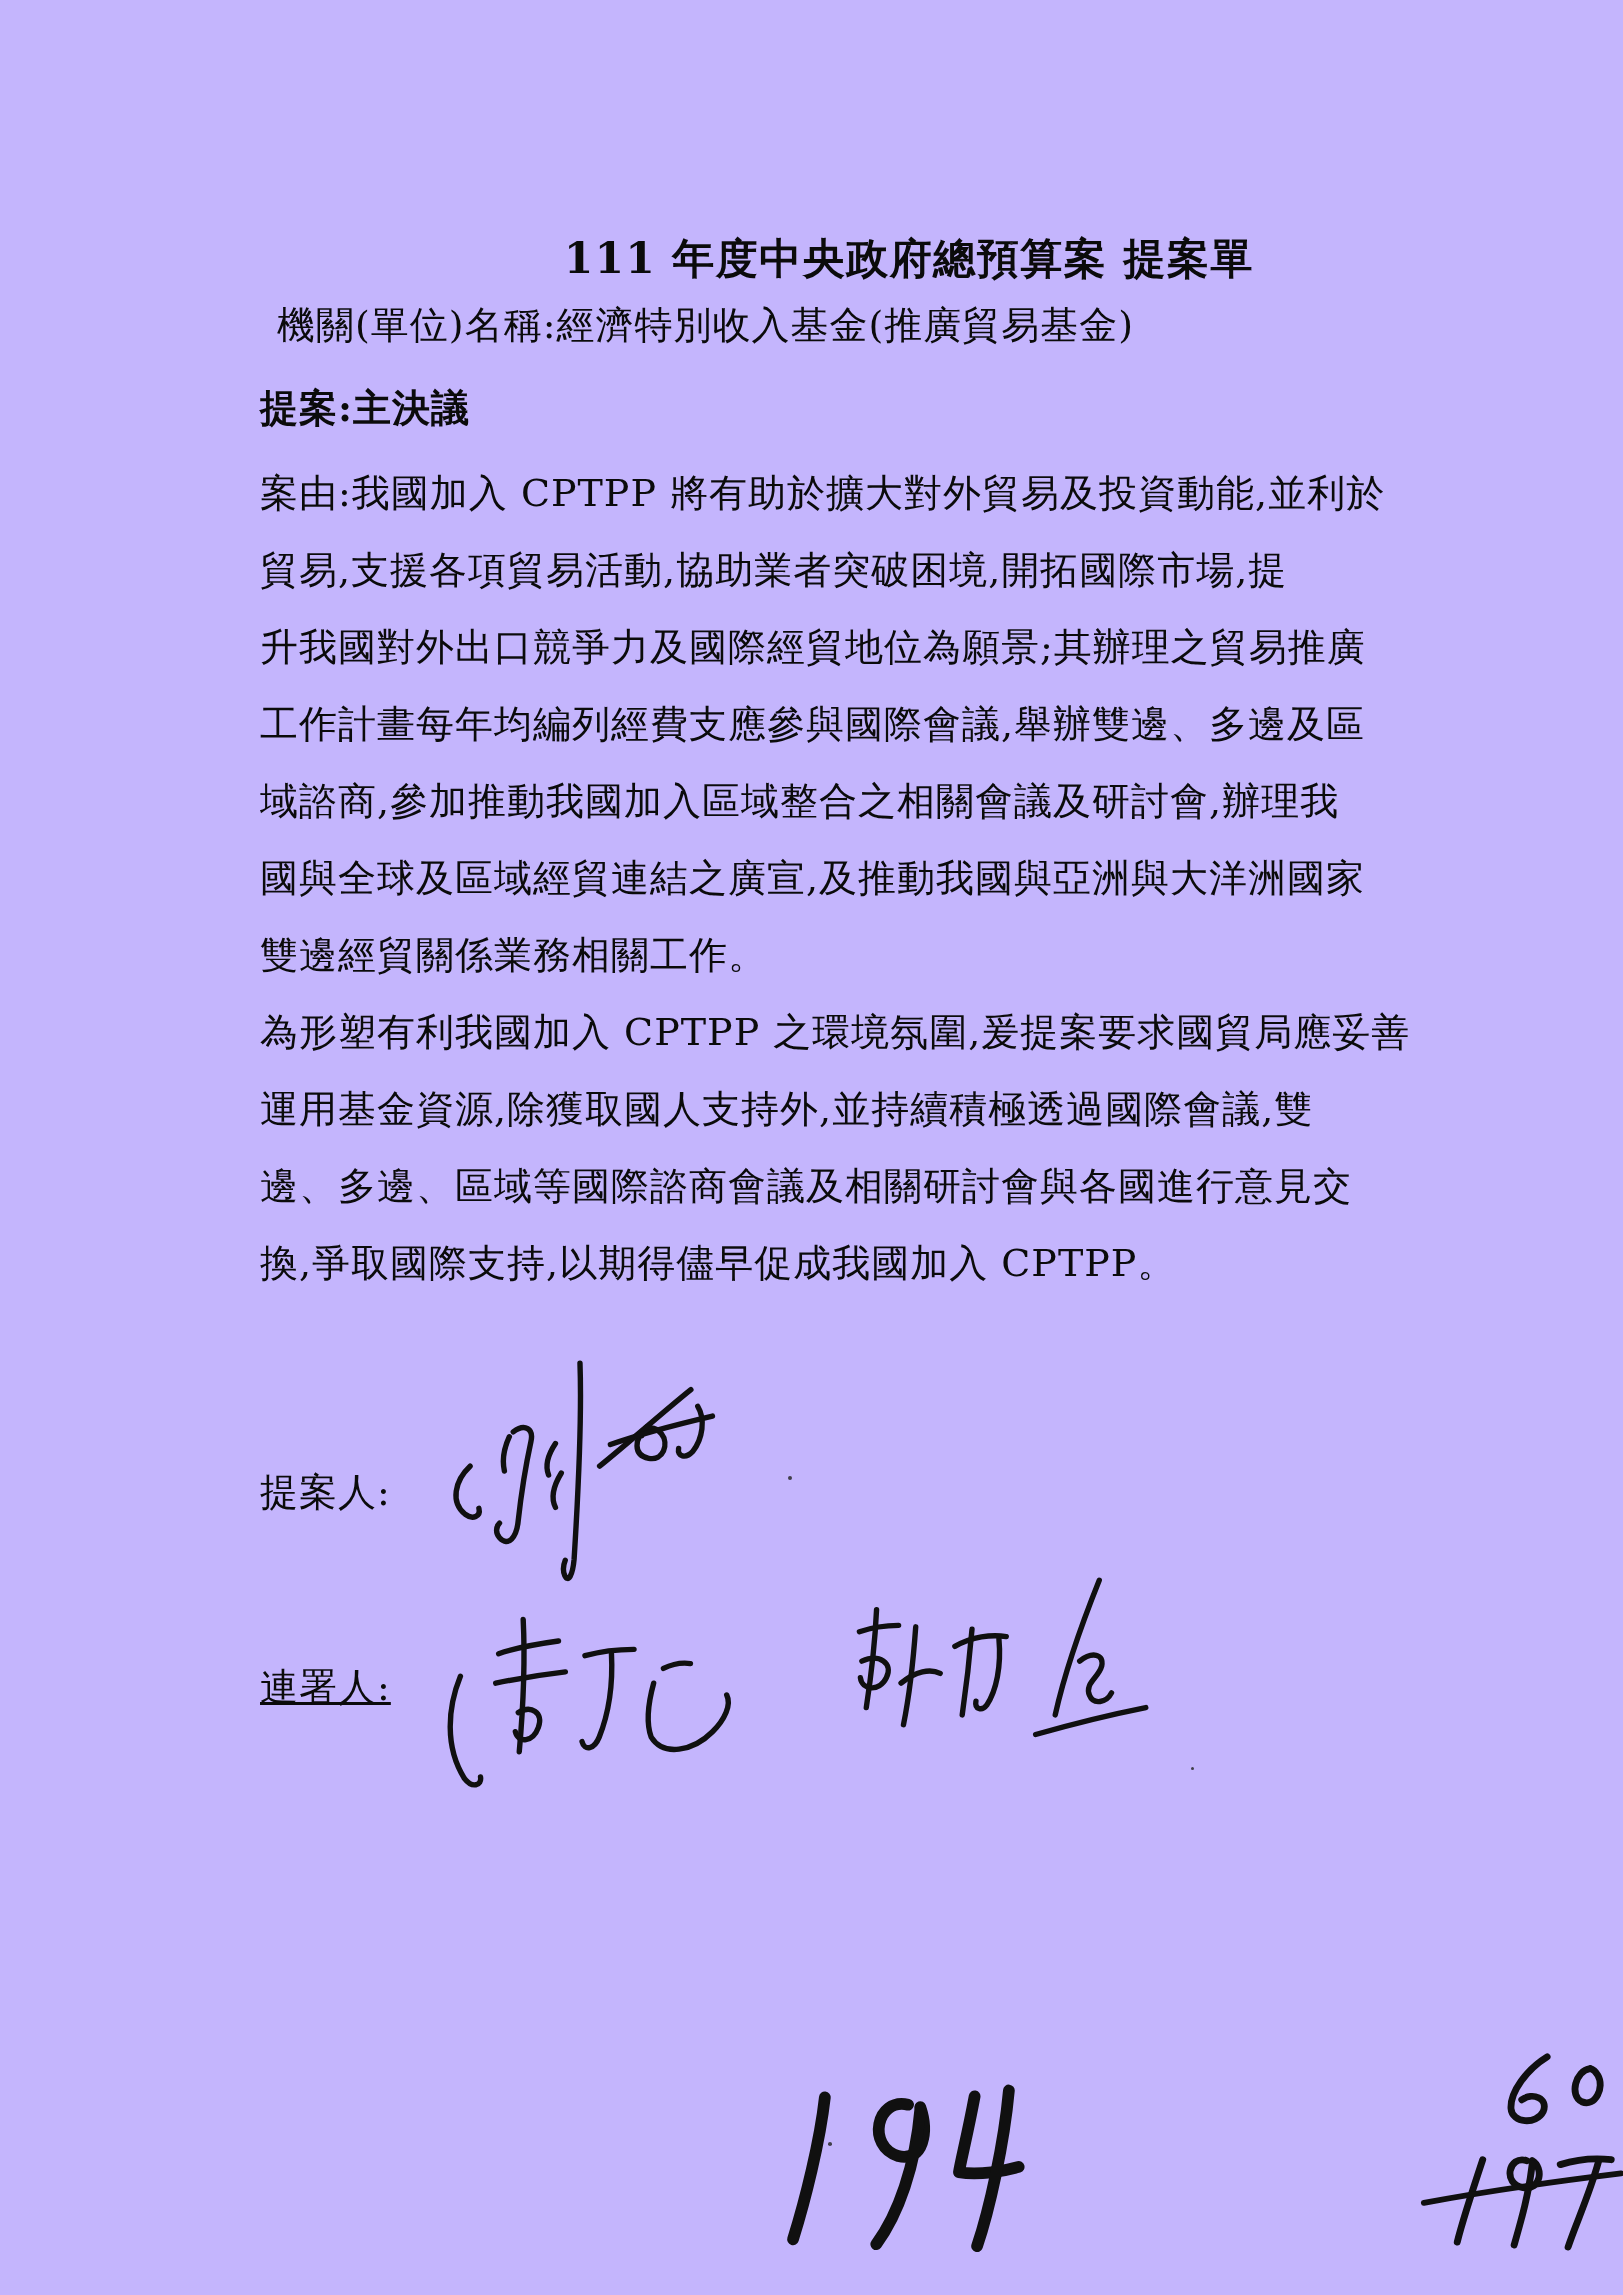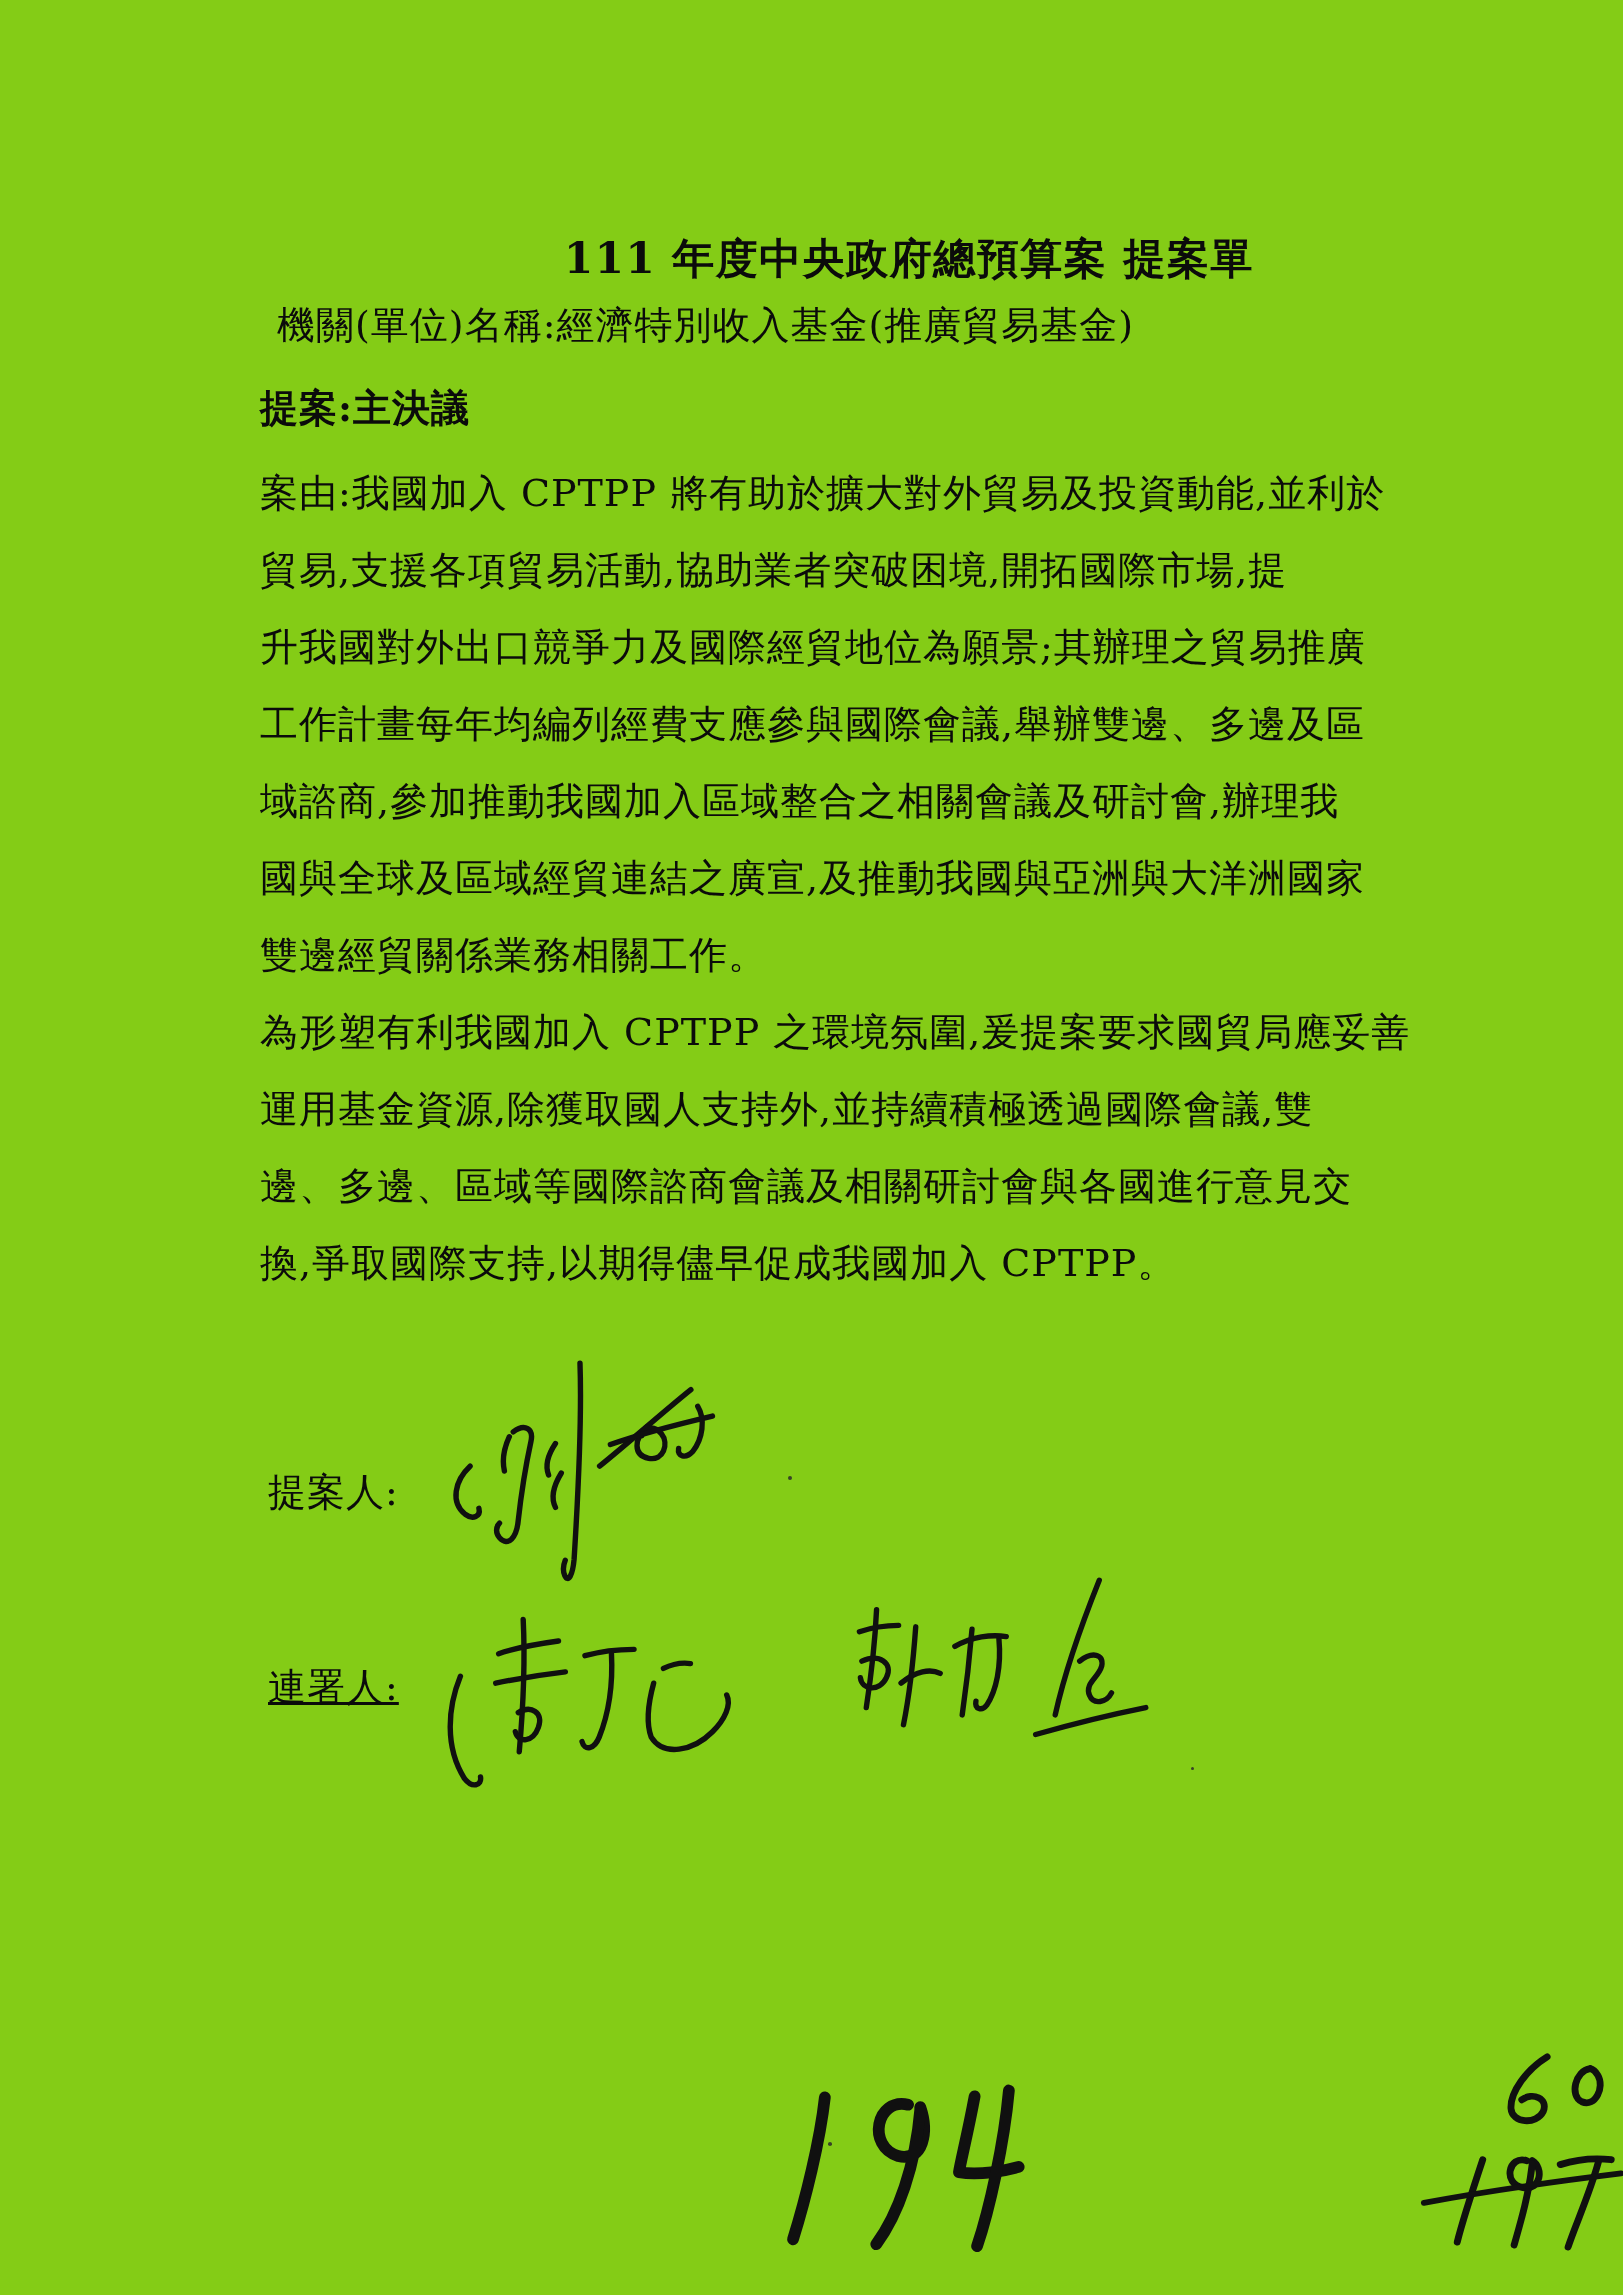--- a/index.html
+++ b/index.html
@@ -4,21 +4,21 @@
 <style>
   html, body {
     margin: 0;
     padding: 0;
     background: #ffffff;
   }
   .page {
     position: relative;
     width: 1624px;
     height: 2295px;
-    background: #84cc16;
+    background: #c4b5fd;
     overflow: hidden;
     font-family: "DejaVu Serif", "Liberation Serif", serif;
     color: #0b0b0b;
   }
   .abs { position: absolute; }
 
   .doc-title {
     left: 564px;
     top: 231px;
     font-size: 42px;
@@ -54,21 +54,20 @@
     letter-spacing: 1px;
     line-height: 77px;
     height: 77px;
     white-space: nowrap;
   }
   .sig-label {
     font-size: 38px;
     font-weight: 500;
     letter-spacing: 1px;
     white-space: nowrap;
-    margin-left: 8px;
   }
   .proposer-label { left: 260px; top: 1467px; }
   .cosigner-label { left: 260px; top: 1662px; text-decoration: underline; }
 
   svg.ink path {
     fill: none;
     stroke: #101010;
     stroke-linecap: round;
     stroke-linejoin: round;
   }

